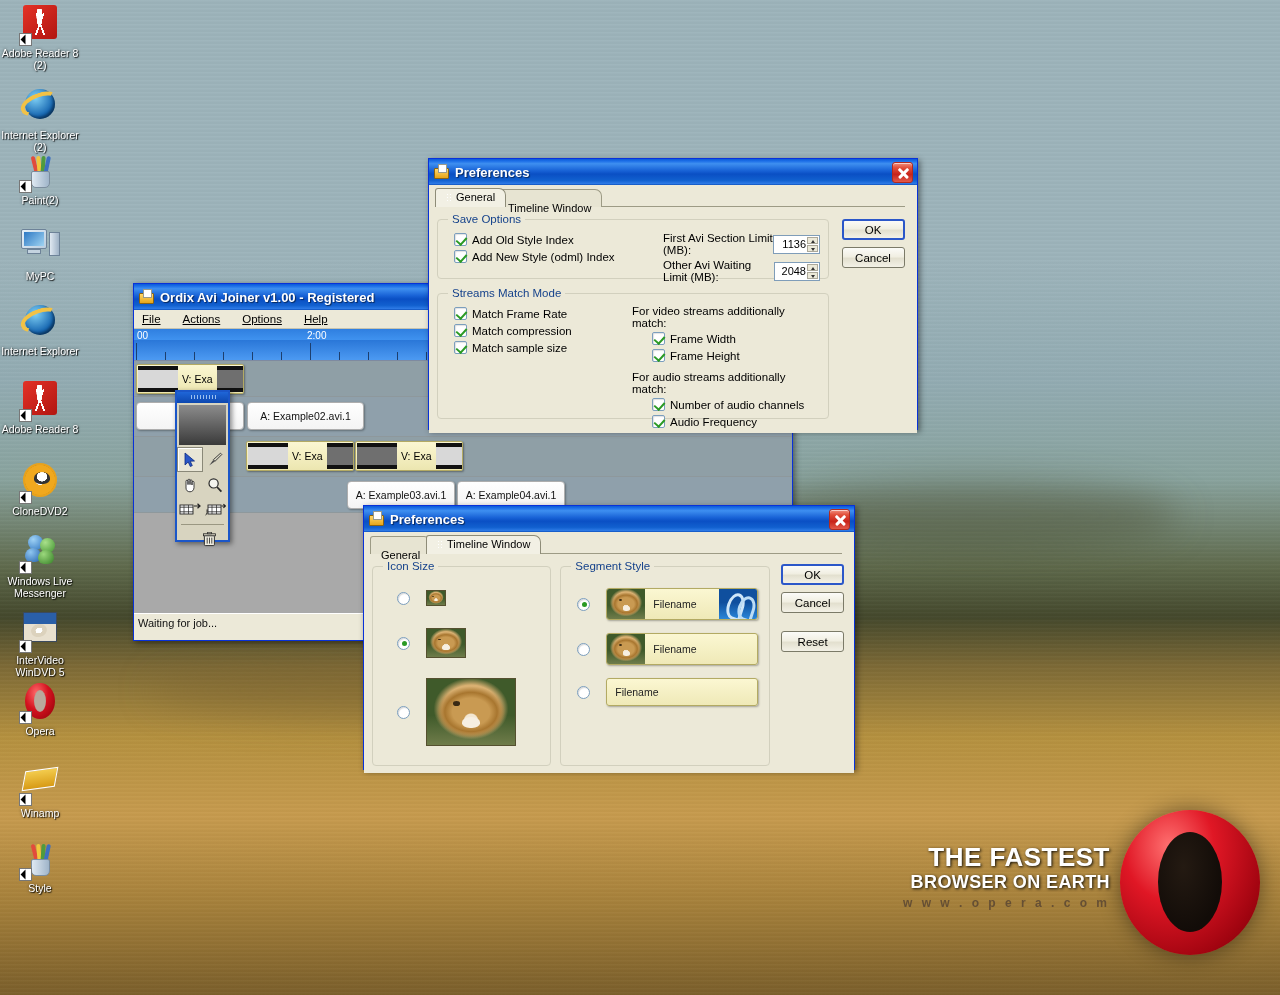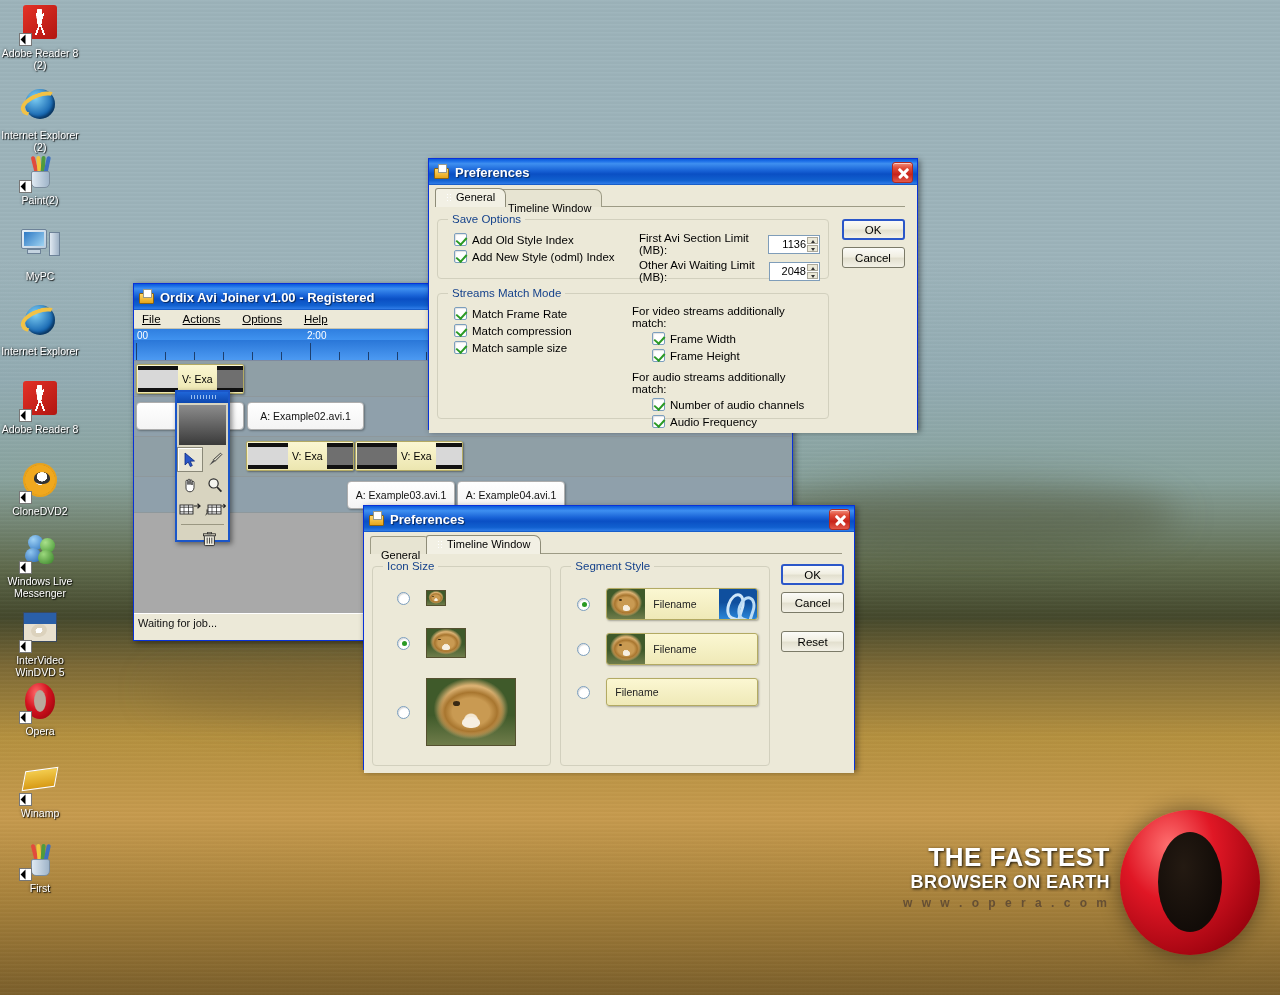--- a/index.html
+++ b/index.html
@@ -372,21 +372,21 @@
     <div class="glyph">
       <div class="ic-paint">
         <div class="p" style="left:10px;background:#e24b3c;transform:rotate(-14deg)"></div>
         <div class="p" style="left:14px;background:#f2c63d;transform:rotate(-5deg)"></div>
         <div class="p" style="left:18px;background:#4f9b3e;transform:rotate(4deg)"></div>
         <div class="p" style="left:22px;background:#3d6fc0;transform:rotate(12deg)"></div>
         <div class="cup"></div>
       </div>
       <span class="shortcut-arr"></span>
     </div>
-    <div class="lbl">First</div>
+    <div class="lbl">Style</div>
   </div>
 </div>
 
 <div class="opera-wm">
   <div class="o"></div>
   <div class="t1">THE FASTEST</div>
   <div class="t2">BROWSER ON EARTH</div>
   <div class="t3">w w w . o p e r a . c o m</div>
 </div>
 
@@ -567,21 +567,21 @@
     <div class="tab" style="left:62px">
       <span>Timeline Window</span>
     </div>
   </div>
 
   <div class="panel" style="height:226px">
     <div style="display:flex;gap:8px;">
       <div style="flex:1;">
         <fieldset class="grp" style="height:66px">
           <legend>Save Options</legend>
-          <div style="display:flex;">
+          <div style="display:flex;gap:24px;">
             <div style="width:185px">
               <div class="ckrow">
                 <span class="cbx on"></span>
                 <span>Add Old Style Index</span>
               </div>
               <div class="ckrow">
                 <span class="cbx on"></span>
                 <span>Add New Style (odml) Index</span>
               </div>
             </div>

